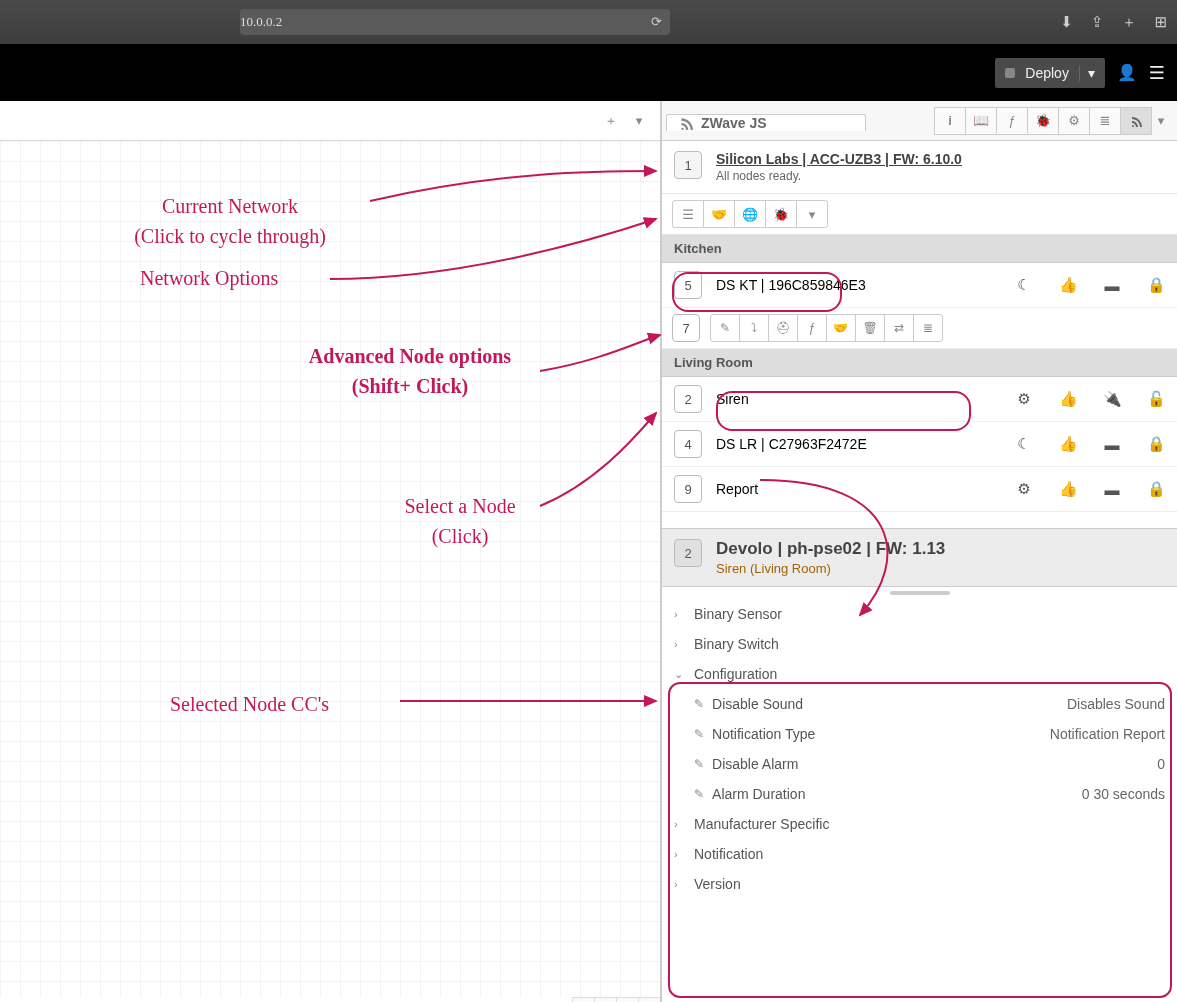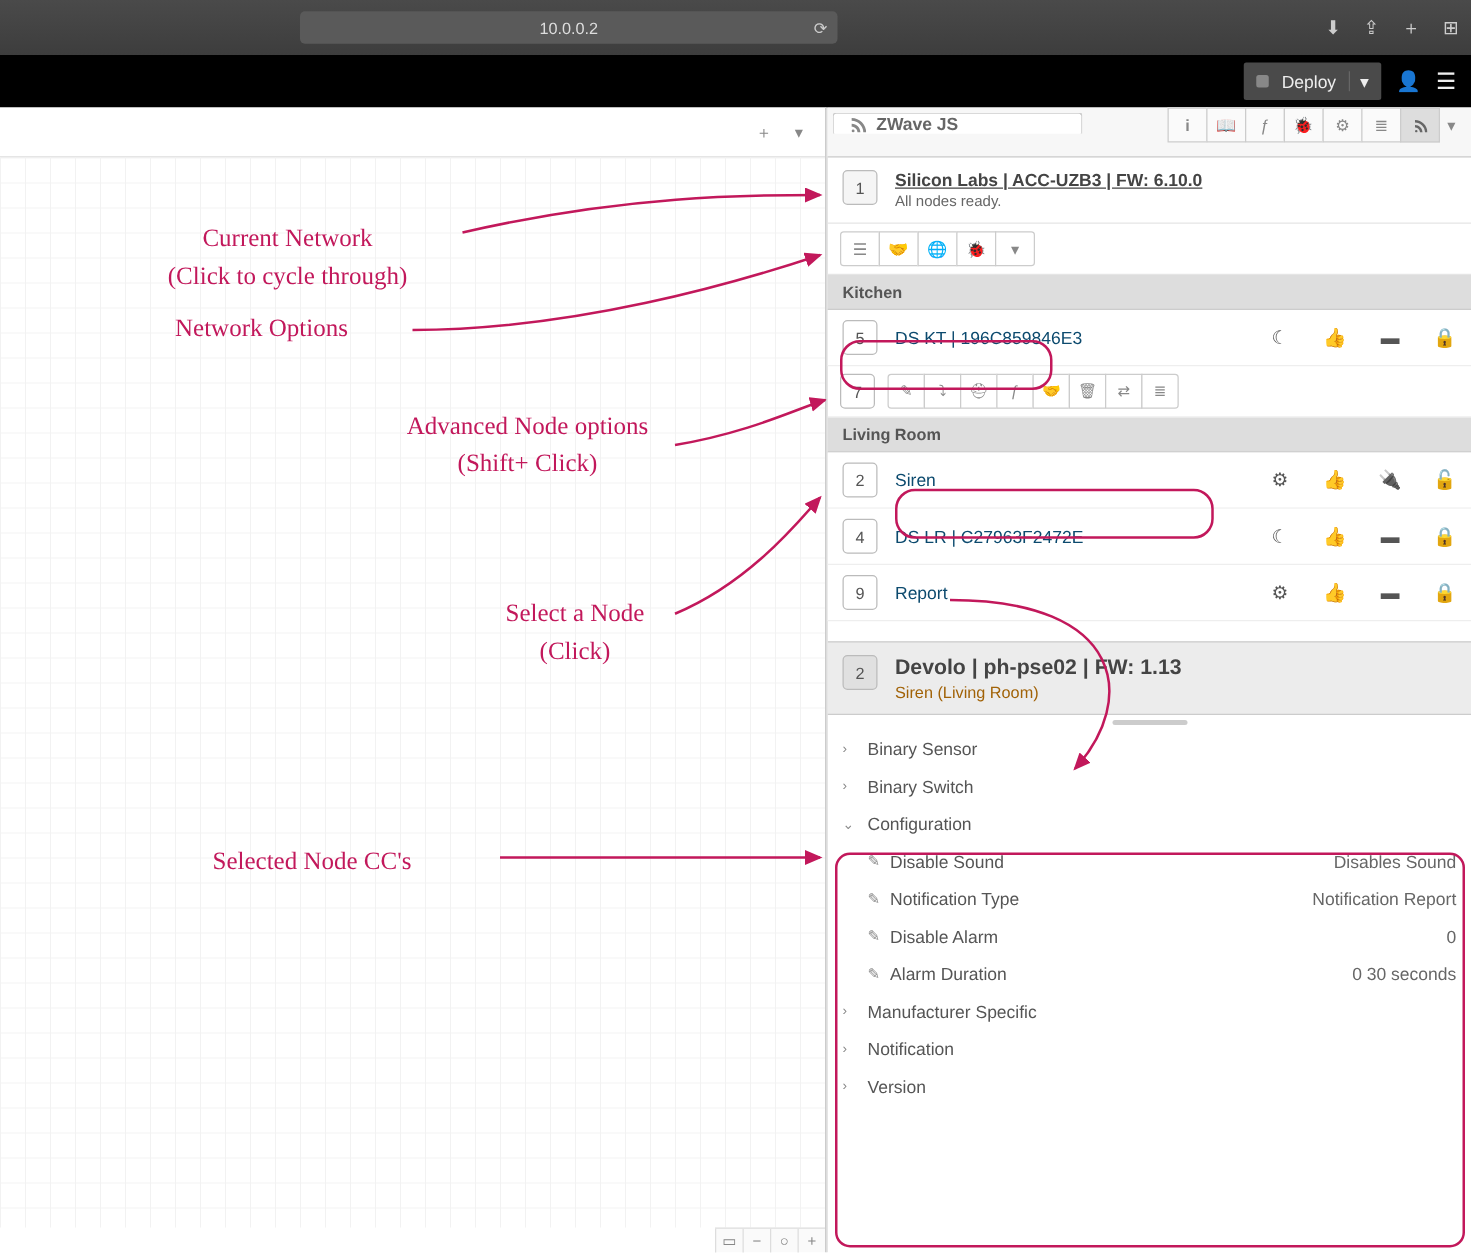--- a/index.html
+++ b/index.html
@@ -1,42 +1,42 @@
 <!DOCTYPE html>
 <html><head>
 <meta charset="utf-8">
 <style>
 * { box-sizing: border-box; margin: 0; padding: 0; }
 body { font-family: -apple-system, BlinkMacSystemFont, "Segoe UI", Helvetica, Arial, sans-serif; font-size: 13px; color: #333; background: #fff; width: 1177px; height: 1002px; overflow: hidden; position: relative; }
 
 
 .browser-chrome { height: 44px; background: linear-gradient(#4a4a4a,#3d3d3d); display: flex; align-items: center; padding: 0 10px; gap: 8px; }
-.url-bar { flex: 0 0 430px; margin-left: 230px; height: 26px; background: #5a5a5a; border-radius: 4px; display: flex; align-items: center; justify-content: center; color: #ddd; font-size: 13px; position: relative; }
+.url-bar { flex: 0 0 430px; margin-left: 230px; height: 26px; background: #5a5a5a; border-radius: 4px; display: flex; align-items: center; color: #ddd; font-size: 13px; position: relative; font-family: Liberation Serif, serif; }
 .url-refresh { position: absolute; right: 8px; color: #ccc; }
 .chrome-right { margin-left: auto; display: flex; gap: 18px; color: #ccc; font-size: 15px; }
 
 
-.nr-header { height: 42px; background: #000; display: flex; align-items: center; justify-content: flex-end; padding-right: 12px; gap: 12px; color: #eee; }
+.nr-header { height: 57px; background: #000; display: flex; align-items: center; justify-content: flex-end; padding-right: 12px; gap: 12px; color: #eee; }
 .deploy-btn { background: #4a4a4a; height: 30px; display: flex; align-items: center; gap: 8px; padding: 0 10px; border-radius: 2px; font-size: 14px; }
 .deploy-btn .dot { width: 10px; height: 10px; background: #888; border-radius: 2px; display: inline-block; margin-right: 2px;}
 .deploy-caret { border-left: 1px solid #666; padding-left: 8px; margin-left: 2px; }
 
 
 .main { display: flex; height: calc(1002px - 44px - 42px); }
 .canvas-area { width: 661px; position: relative; background: #fff; border-right: 1px solid #ccc; }
 .canvas-header { height: 40px; border-bottom: 1px solid #ddd; display: flex; align-items: center; justify-content: flex-end; padding-right: 10px; gap: 6px; color: #888; }
 .canvas-header .ico-btn { width: 22px; height: 22px; display: flex; align-items: center; justify-content: center; cursor: pointer; }
 .canvas-grid { position: absolute; top: 40px; left: 0; right: 0; bottom: 20px;
   background-image: linear-gradient(#f2f2f2 1px, transparent 1px), linear-gradient(90deg, #f2f2f2 1px, transparent 1px);
   background-size: 20px 20px; }
 .canvas-footer { position: absolute; bottom: 0; right: 0; height: 20px; display: flex; gap: 0; border-top: 1px solid #ddd; background: #fafafa; }
 .canvas-footer .fbtn { width: 22px; height: 20px; border-left: 1px solid #ddd; display: flex; align-items: center; justify-content: center; color: #888; font-size: 12px; }
 
 .sidebar { flex: 1; display: flex; flex-direction: column; border-left: 1px solid #ccc; }
-.sidebar-tabs { height: 40px; display: flex; align-items: flex-start; border-bottom: 1px solid #ccc; background: #f7f7f7; }
+.sidebar-tabs { height: 40px; display: flex; align-items: center; border-bottom: 1px solid #ccc; background: #f7f7f7; }
 .tab-zwave { width: 200px; background: #fff; border: 1px solid #ccc; border-bottom: none; display: flex; align-items: center; gap: 8px; padding: 0 12px; font-weight: 600; font-size: 14px; color: #666; margin-top: 4px; margin-left: 4px; border-radius: 3px 3px 0 0;}
 .tab-icons { margin-left: auto; display: flex; align-items: center; padding-right: 6px; gap: 0; }
 .tab-icons .tib { width: 32px; height: 28px; border: 1px solid #ccc; display: flex; align-items: center; justify-content: center; color: #888; background: #fafafa; margin-left: -1px; cursor: pointer; }
 .tab-icons .tib.active { background: #ddd; }
 .tab-icons .caret { width: 20px; border: none; background: none; }
 
 .panel-scroll { flex: 1; overflow: auto; }
 
 .controller-row { display: flex; align-items: flex-start; padding: 10px 12px; gap: 14px; border-bottom: 1px solid #e5e5e5; }
 .node-badge { width: 28px; height: 28px; border: 1px solid #bbb; border-radius: 4px; display: flex; align-items: center; justify-content: center; font-size: 13px; color: #555; background: #f5f5f5; flex-shrink: 0; }
@@ -45,21 +45,21 @@
 
 .toolbar-row { display: flex; padding: 6px 10px; gap: 0; border-bottom: 1px solid #e5e5e5; }
 .tbtn { width: 32px; height: 28px; border: 1px solid #ccc; margin-left: -1px; display: flex; align-items: center; justify-content: center; color: #888; background: #fff; cursor: pointer; font-size: 13px; }
 .tbtn:first-child { margin-left: 0; border-radius: 3px 0 0 3px; }
 .tbtn:last-child { border-radius: 0 3px 3px 0; }
 
 .room-header { background: #ddd; padding: 6px 12px; font-weight: 700; font-size: 13px; color: #555; border-bottom: 1px solid #ccc; }
 
 .node-row { display: flex; align-items: center; padding: 8px 12px; gap: 14px; border-bottom: 1px solid #eee; background: #fff; }
 .node-row .node-badge { background: #fff; }
-.node-row .node-label { flex: 1; font-size: 14px; color: #0c4a6e; }
+.node-row .node-label { flex: 1; font-size: 14px; color: #000000; }
 .status-icons { display: flex; gap: 26px; align-items: center; color: #555; font-size: 15px; }
 .status-icons .si { width: 18px; text-align: center; }
 
 .node-toolbar-row { display: flex; align-items: center; padding: 6px 10px; gap: 10px; border-bottom: 1px solid #eee; }
 .node-toolbar { display: flex; }
 .node-toolbar .tbtn { width: 30px; height: 28px; font-size: 12px; }
 
 .selected-node { background: #ececec; padding: 10px 12px; display: flex; gap: 14px; align-items: flex-start; border-top: 1px solid #ccc; border-bottom: 1px solid #ccc; margin-top: 16px; }
 .selected-node .node-badge { background: #e0e0e0; }
 .selected-node .title { font-weight: 700; font-size: 17px; color: #444; }
@@ -115,21 +115,21 @@
     <div class="canvas-footer">
       <div class="fbtn">▭</div>
       <div class="fbtn">−</div>
       <div class="fbtn">○</div>
       <div class="fbtn">+</div>
     </div>
 
     <div class="annot" style="top:90px; left:90px; width:280px;"><span style="white-space:pre-line;">Current Network
 (Click to cycle through)</span></div>
     <div class="annot" style="top:162px; left:140px;"><span>Network Options</span></div>
-    <div class="annot" style="top:240px; left:292px; width:260px;"><span style="white-space:pre-line;">Advanced Node options
+    <div class="annot" style="top:240px; left:280px; width:260px;font-weight:bold;"><span style="white-space:pre-line;">Advanced Node options
 (Shift+ Click)</span></div>
     <div class="annot" style="top:390px; left:370px; width:180px;"><span style="white-space:pre-line;">Select a Node
 (Click)</span></div>
     <div class="annot" style="top:588px; left:170px;"><span>Selected Node CC's</span></div>
 
     <svg class="arrows" width="661" height="916">
       <defs>
         <marker id="ah" markerWidth="8" markerHeight="8" refX="6" refY="3" orient="auto">
           <path d="M0,0 L7,3 L0,6 Z" fill="#c2185b"></path>
         </marker>

